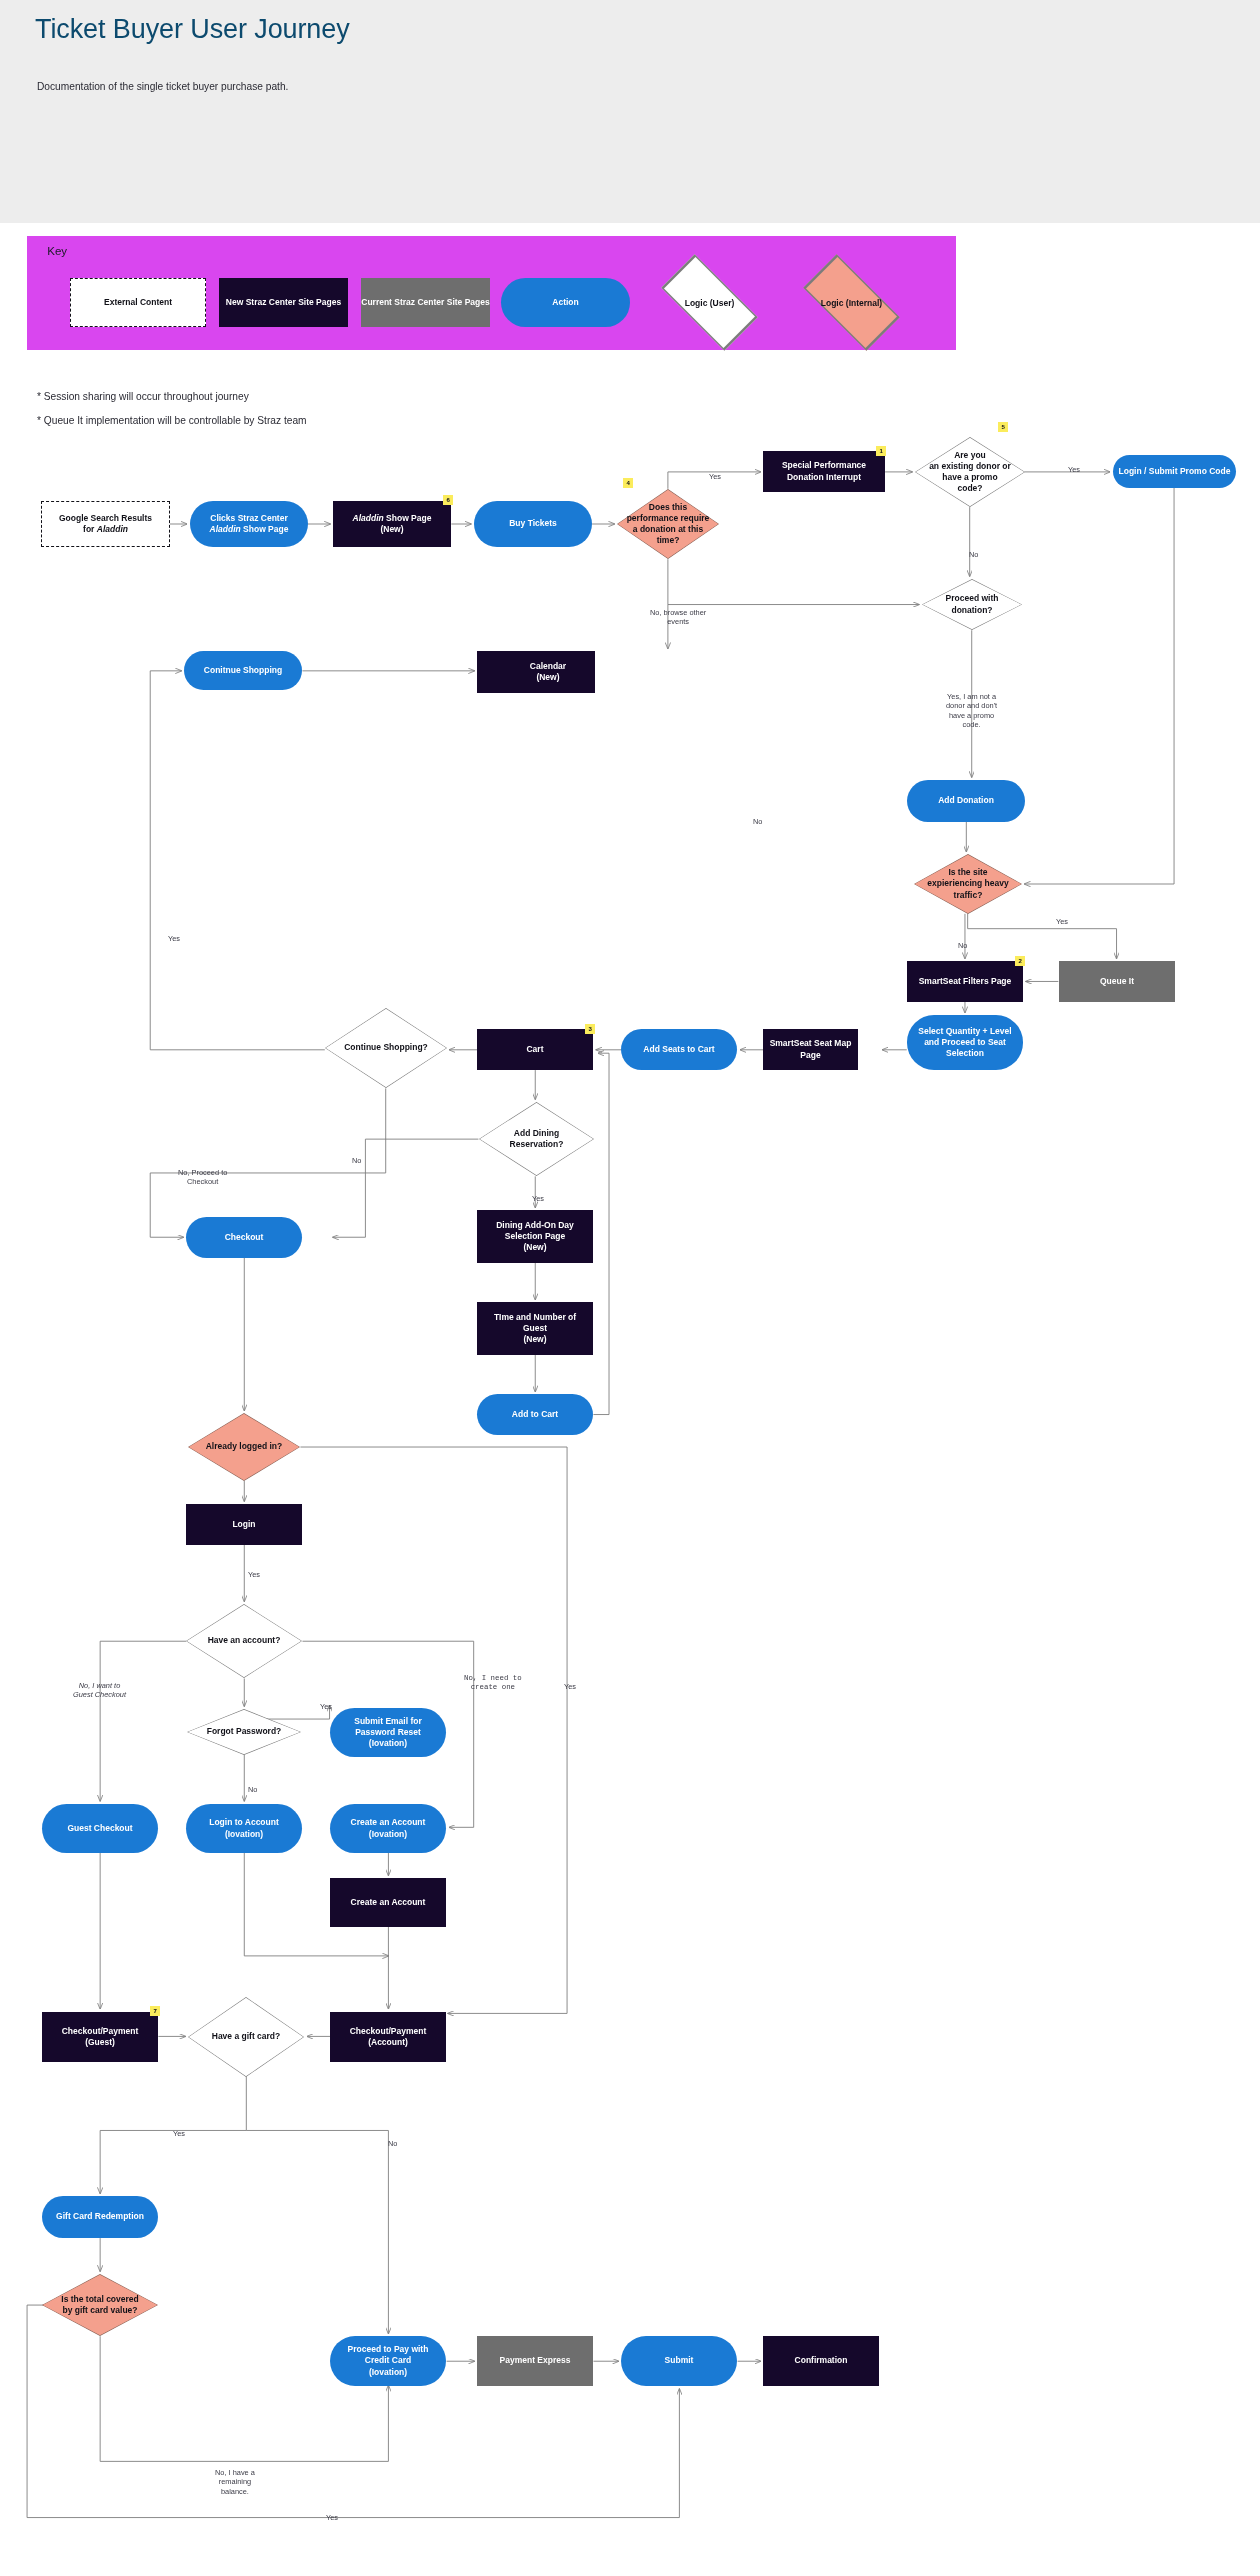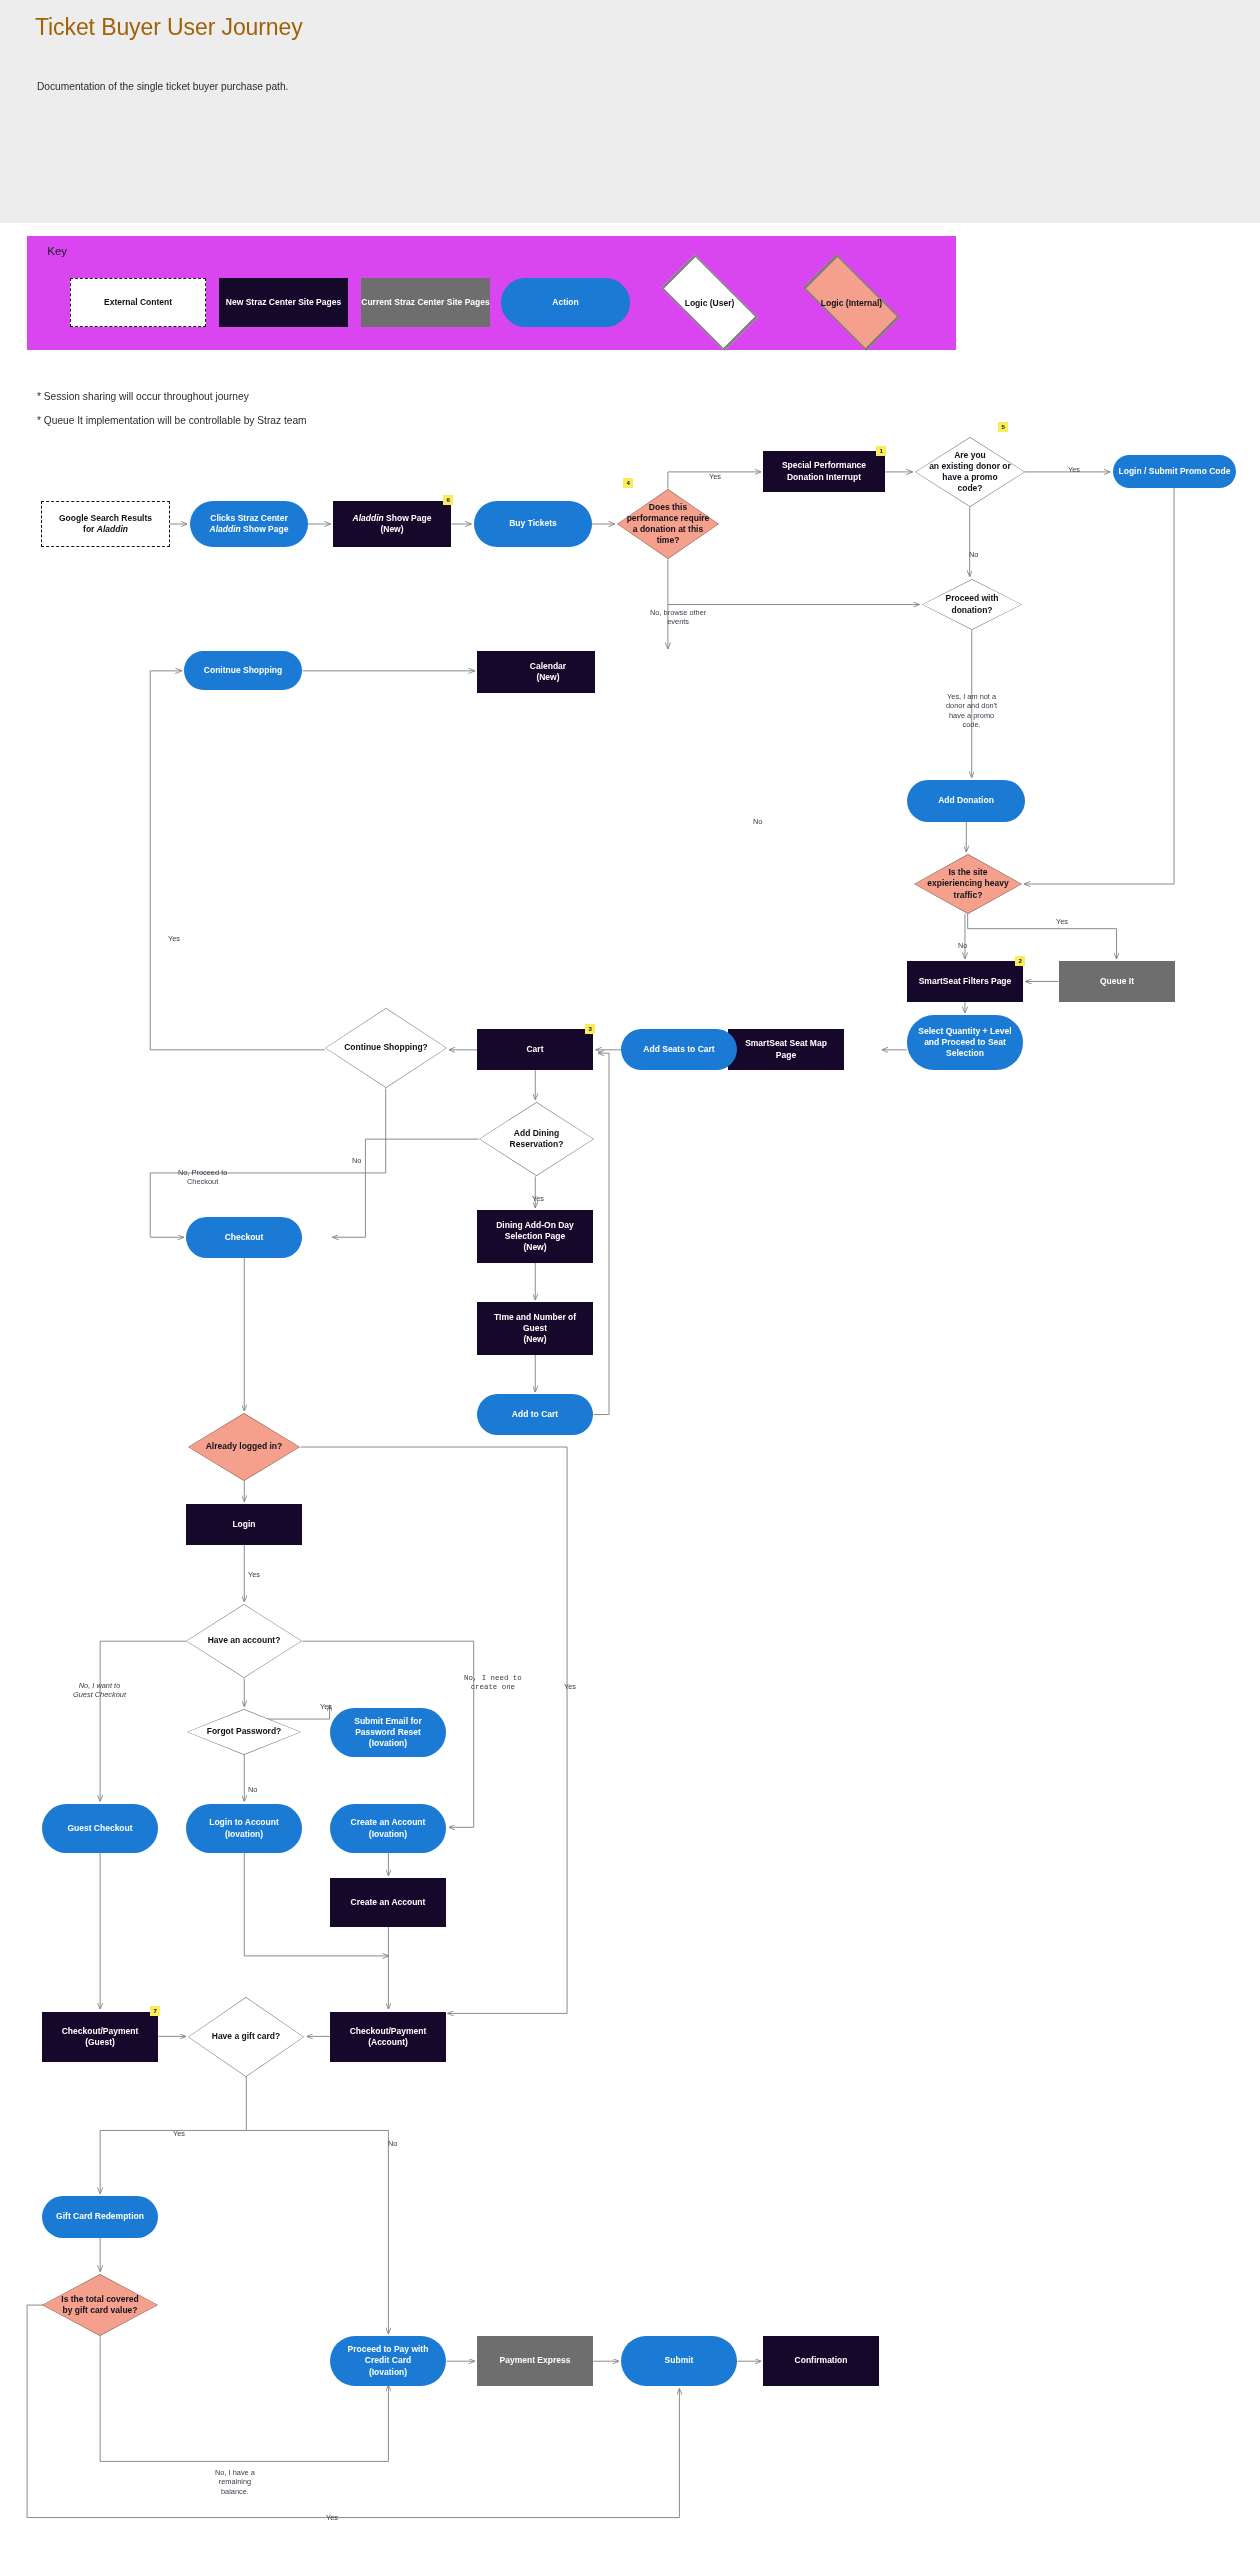--- a/index.html
+++ b/index.html
@@ -13,21 +13,21 @@
     overflow:hidden;
   }
 
   
   #header {
     position:absolute; left:0; top:0; width:1260px; height:223px;
     background:#ededed;
   }
   #page-title {
     position:absolute; left:35px; top:13.5px;
-    font-size:23px; font-weight:400; color:#a16207;
+    font-size:27px; font-weight:400; color:#0c4a6e;
     letter-spacing:-0.1px;
   }
   #page-subtitle {
     position:absolute; left:37px; top:81px;
     font-size:10.2px; font-weight:400; color:#2a2a33;
   }
 
   
   #key-panel {
     position:absolute; left:27px; top:236px; width:929px; height:114px;
@@ -342,21 +342,21 @@
     <div class="node rect-dark" style="left: 907px; top: 961px; width: 116px; height: 41px;">
       <span class="nlabel">SmartSeat Filters Page</span>
     </div>
     <div class="badge" style="left: 1015px; top: 956px;">2</div>
     <div class="node rect-gray" style="left: 1059px; top: 961px; width: 116px; height: 41px;">
       <span class="nlabel">Queue It</span>
     </div>
     <div class="node pill" style="left: 907px; top: 1015px; width: 116px; height: 55px;">
       <span class="nlabel">Select Quantity + Level<br>and Proceed to Seat<br>Selection</span>
     </div>
-    <div class="node rect-dark" style="left: 728px; top: 1029px; width: 116px; height: 41px;">
+    <div class="node rect-dark" style="left: 763px; top: 1029px; width: 95px; height: 41px;">
       <span class="nlabel">SmartSeat Seat Map<br>Page</span>
     </div>
     <div class="node pill" style="left: 621px; top: 1029px; width: 116px; height: 41px;">
       <span class="nlabel">Add Seats to Cart</span>
     </div>
     <div class="node rect-dark" style="left: 477px; top: 1029px; width: 116px; height: 41px;">
       <span class="nlabel">Cart</span>
     </div>
     <div class="badge" style="left: 585px; top: 1024px;">3</div>
     <div class="node diamond-user" style="left: 325px; top: 1008px; width: 122px; height: 80px;">

